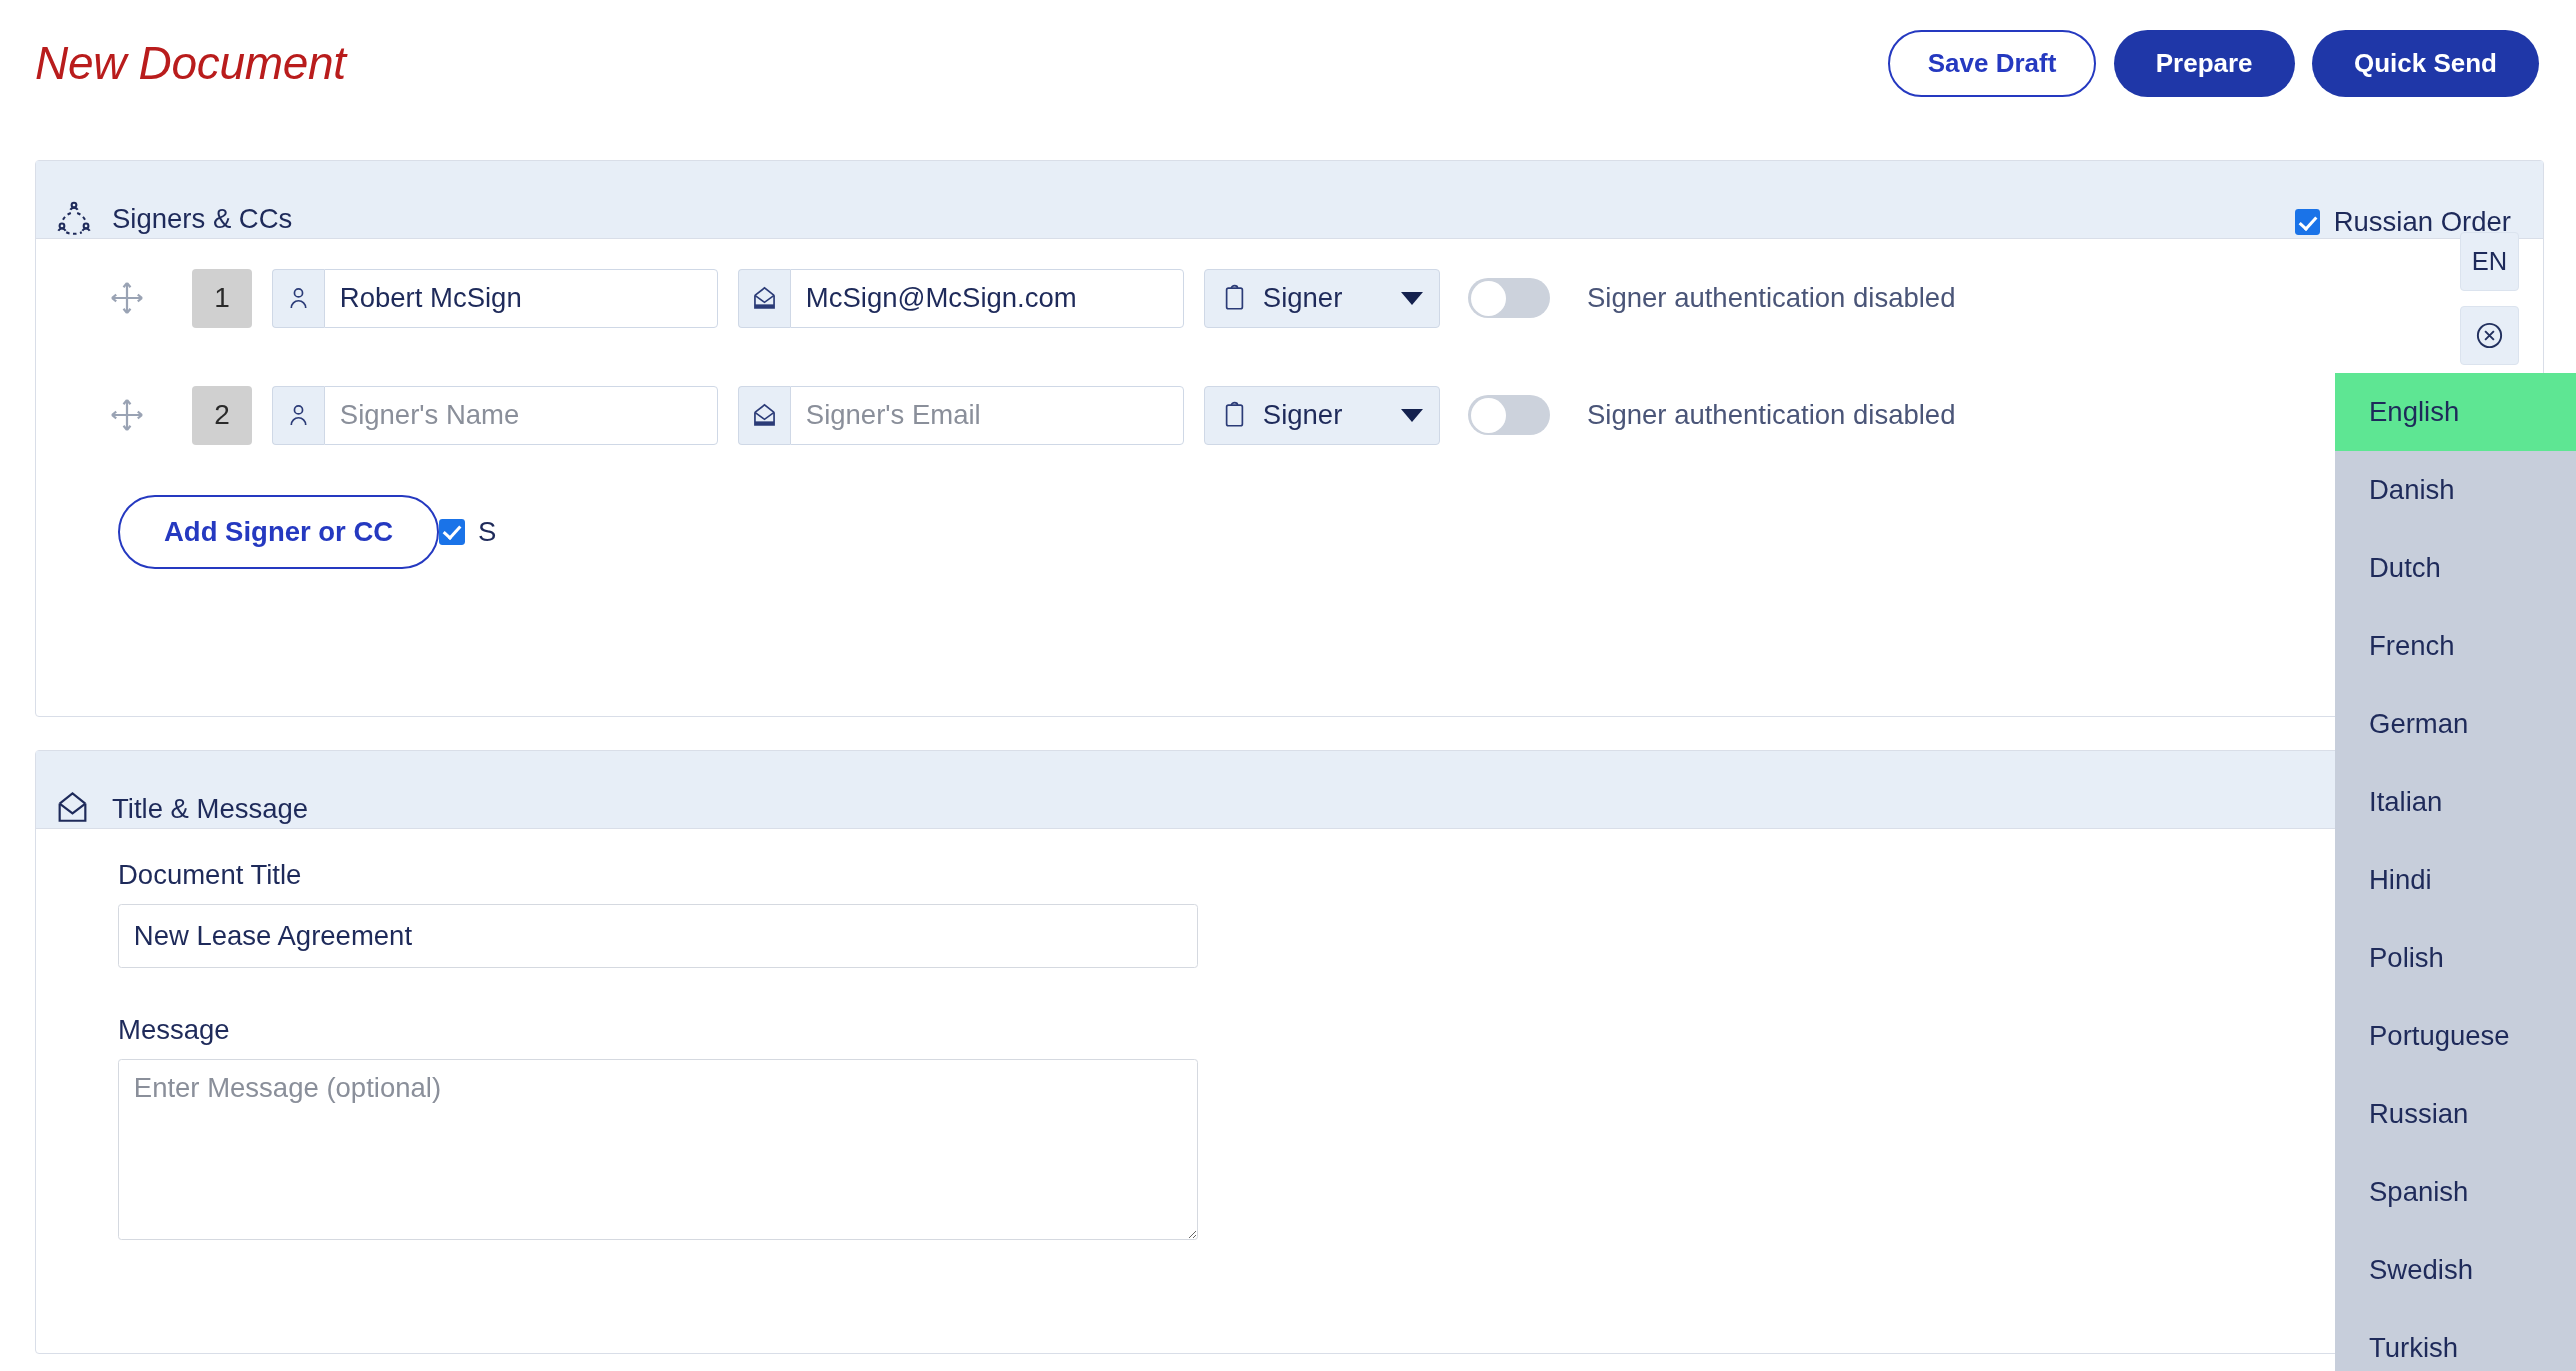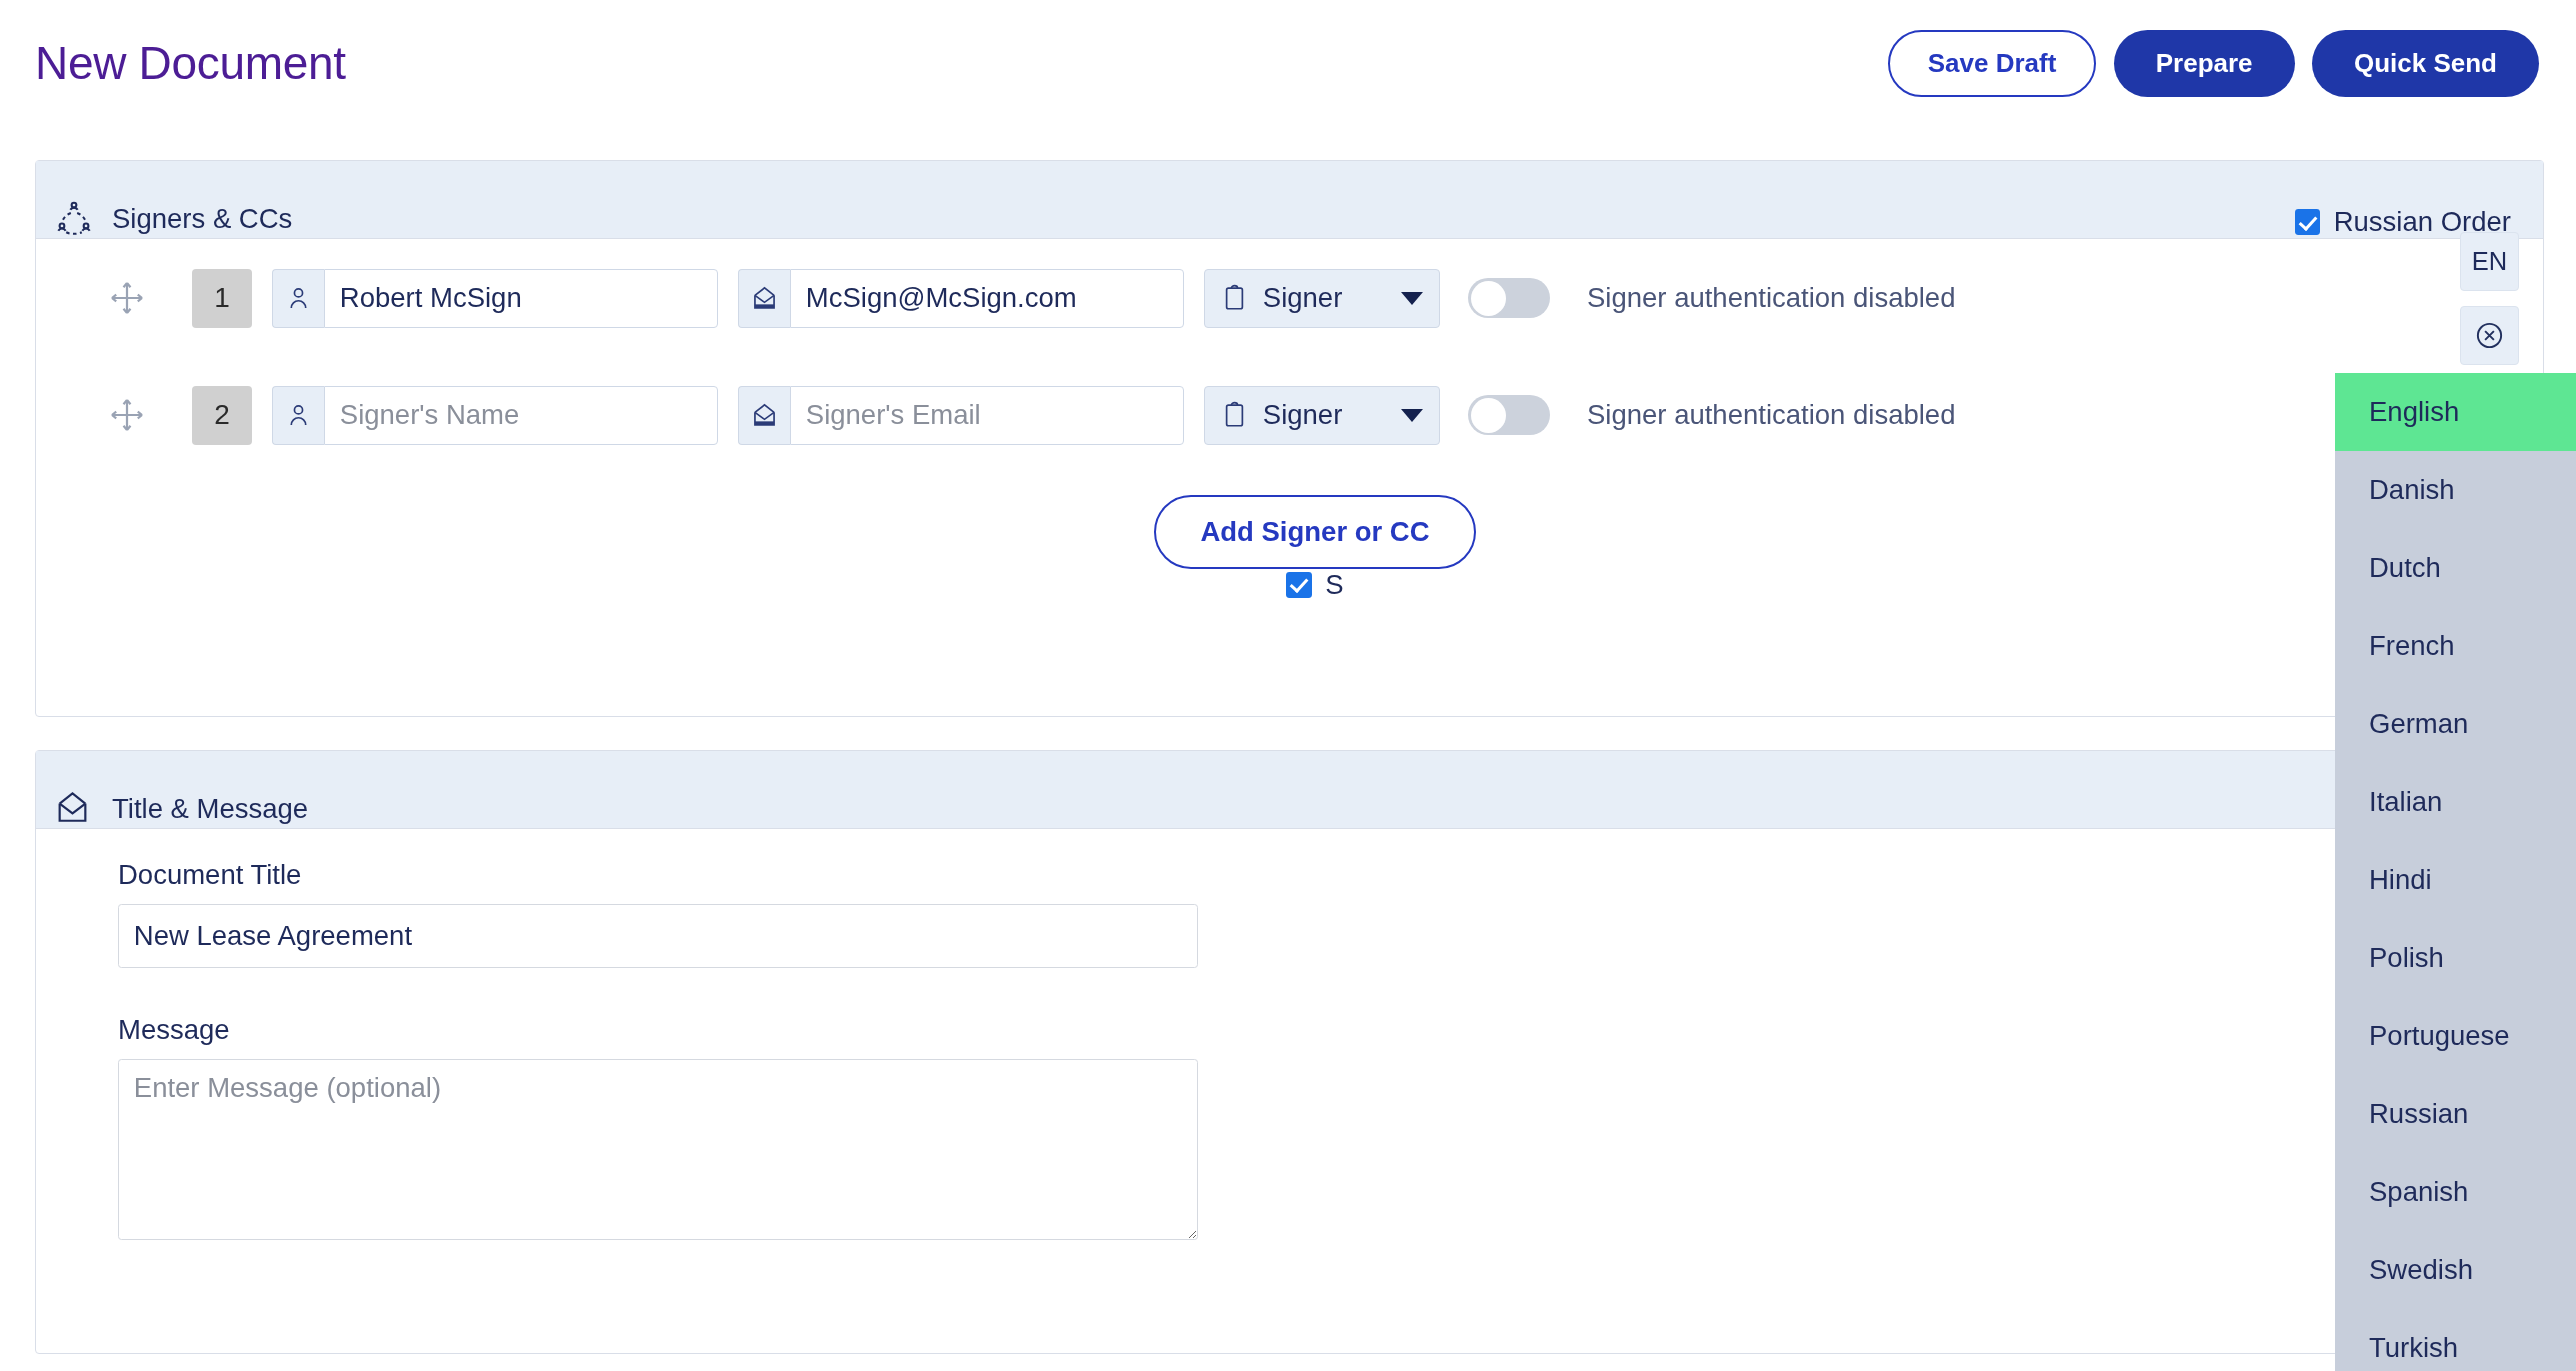--- a/index.html
+++ b/index.html
@@ -19,23 +19,24 @@
     width: 2576px; height: 126px;
     display: flex;
     align-items: center;
     justify-content: space-between;
     padding: 0 37px 0 35px;
     background: #ffffff;
   }
   .page-title {
     font-size: 46px;
     font-weight: 400;
-    color: #4c1d95;
+    color: #b91c1c;
     letter-spacing: -0.3px;
     line-height: 1;
+    font-style: italic;
   }
   .topbar-actions { display: flex; align-items: center; gap: 17.4px; }
   .btn {
     height: 67px;
     border-radius: 34px;
     font-size: 26px;
     font-weight: bold;
     display: flex;
     align-items: center;
     justify-content: center;
@@ -225,24 +226,23 @@
     display: flex;
     align-items: center;
     justify-content: center;
     cursor: pointer;
   }
   .lang-btn span { font-size: 25.5px; color: #1e2a5a; }
 
   .add-row {
     display: flex;
     align-items: center;
-    justify-content: space-between;
+    justify-content: flex-start;
     padding: 0 31px 0 82px;
     margin-top: 35px;
-    flex-direction: column;
   }
   .btn-add {
     height: 74px;
     padding: 0 44px;
     border-radius: 37px;
     background: #ffffff;
     border: 2px solid #2539c0;
     color: #2539c0;
     font-size: 27.5px;
     font-weight: bold;

